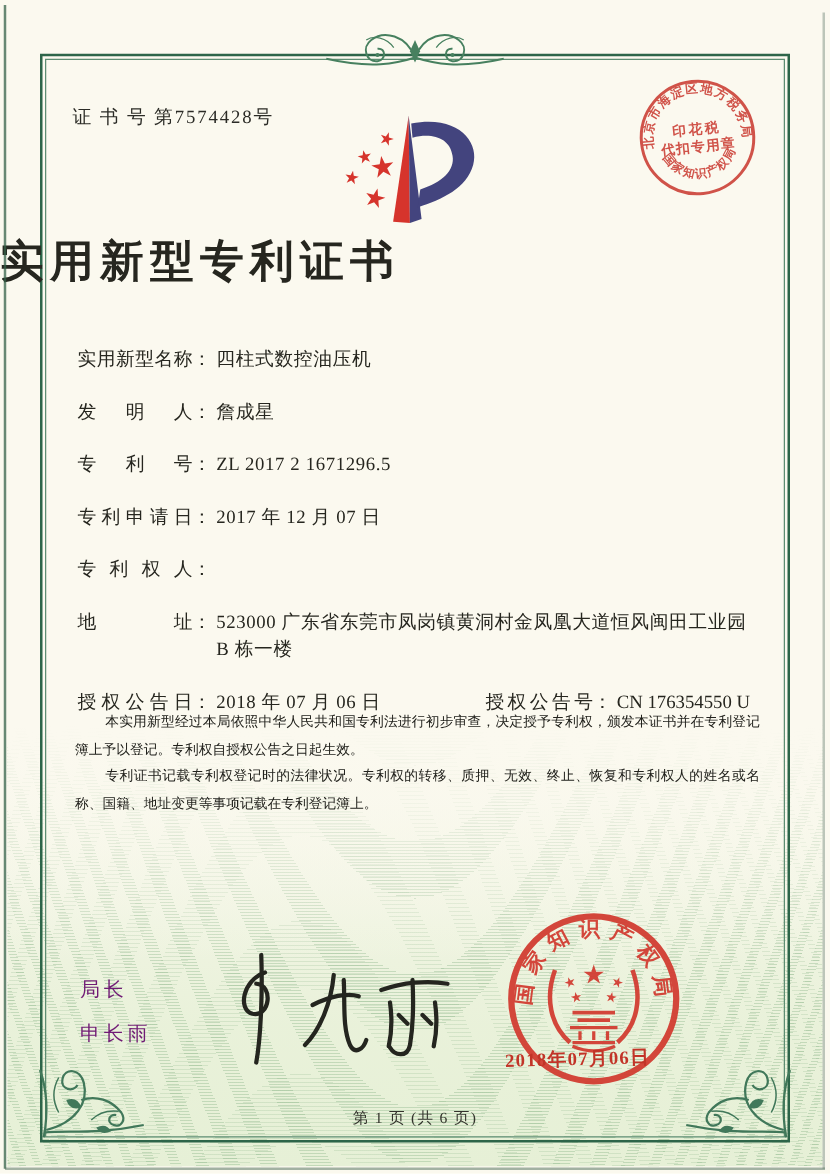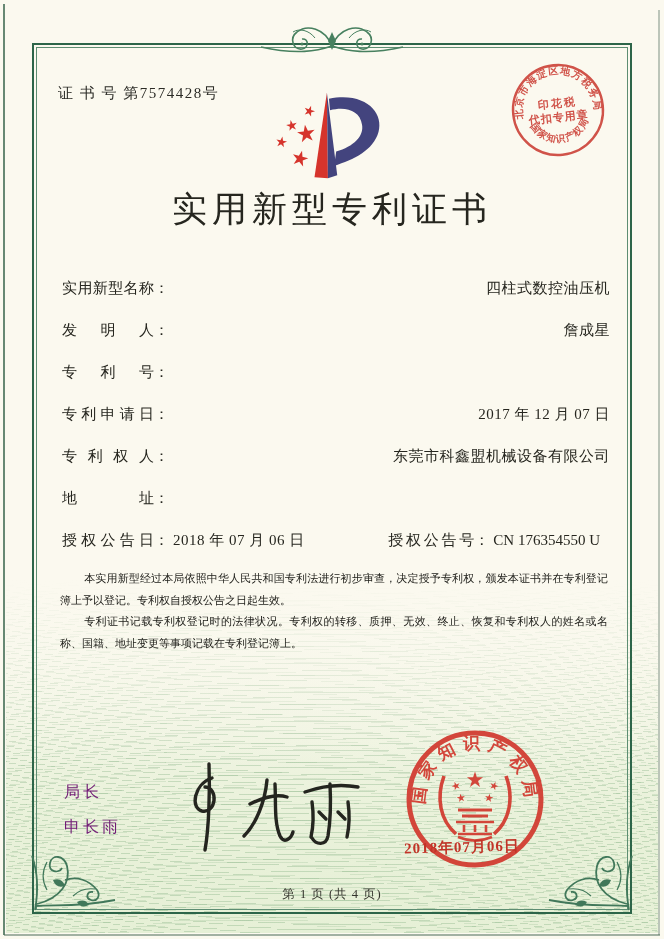--- a/index.html
+++ b/index.html
@@ -26,28 +26,28 @@
 
   .ornament{position:absolute;z-index:2;}
   #top-orn{left:0;right:0;margin:0 auto;top:20px;}
   #corner-l{left:27px;top:818px;}
   #corner-r{right:27px;top:818px;transform:scaleX(-1);}
 
   .cert-no{position:absolute;left:58px;top:84px;font-size:15px;letter-spacing:1.5px;color:#2b2b26;z-index:3;}
 
   .logo{position:absolute;left:268px;top:84px;z-index:3;}
 
-  .title{position:absolute;left:0;right:0;top:186px;text-align:center;font-size:35px;font-weight:400;
+  .title{position:absolute;left:0;right:0;top:186px;text-align:left;font-size:35px;font-weight:700;
     letter-spacing:5px;color:#26261f;z-index:3;}
 
   .fields{position:absolute;left:62px;top:277px;width:548px;z-index:3;color:#26261f;}
   .frow{display:flex;align-items:flex-start;font-size:15px;line-height:22px;margin-bottom:20px;}
   .js-justify{display:inline-flex;justify-content:space-between;width:92px;flex:none;}
   .colon{flex:none;margin-right:4px;}
-  .fvalue{flex:1 1 auto;letter-spacing:.5px;text-align:right;}
+  .fvalue{flex:1 1 auto;letter-spacing:.5px;}
   .grant{display:flex;margin-left:auto;margin-right:10px;}
   .grant .js-justify{width:86px;}
 
   .body-text{position:absolute;left:60px;right:56px;top:568px;z-index:3;color:#21211c;
     font-size:11px;line-height:21.6px;text-align:justify;}
   .body-text p{margin:0;text-indent:2.2em;}
 
   .signer{position:absolute;left:64px;top:782px;z-index:3;color:#701a75;
     font-family:"Liberation Sans","DejaVu Sans",sans-serif;font-size:16px;letter-spacing:3px;}
   .signer .line{margin-bottom:14px;}
@@ -174,48 +174,49 @@
         <span class="colon">：</span>
         <span class="fvalue">詹成星</span>
     </div>
     <div class="frow">
       <span class="js-justify">
           <span>专</span>
           <span>利</span>
           <span>号</span>
         </span>
         <span class="colon">：</span>
+        <span class="fvalue">ZL 2017 2 1671296.5</span>
     </div>
     <div class="frow">
       <span class="js-justify">
           <span>专</span>
           <span>利</span>
           <span>申</span>
           <span>请</span>
           <span>日</span>
         </span>
         <span class="colon">：</span>
         <span class="fvalue">2017 年 12 月 07 日</span>
     </div>
     <div class="frow">
       <span class="js-justify">
           <span>专</span>
           <span>利</span>
           <span>权</span>
           <span>人</span>
         </span>
         <span class="colon">：</span>
-        <span class="fvalue">东莞市科鑫盟机械设备有限公司</span>
     </div>
     <div class="frow">
       <span class="js-justify">
           <span>地</span>
           <span>址</span>
         </span>
         <span class="colon">：</span>
+        <span class="fvalue">523000 广东省东莞市凤岗镇黄洞村金凤凰大道恒风闽田工业园 B 栋一楼</span>
     </div>
     <div class="frow">
       <span class="js-justify">
           <span>授</span>
           <span>权</span>
           <span>公</span>
           <span>告</span>
           <span>日</span>
         </span>
         <span class="colon">：</span>
@@ -279,18 +280,18 @@
       <path d="M56,98 h38" fill="none" stroke-width="2.6"></path>
       <path d="M64,101 v7 M75,101 v7 M86,101 v7" fill="none" stroke-width="2.6"></path>
       <path d="M58,110 h34" fill="none" stroke-width="2.6"></path>
       <path d="M44,52 C36,74 40,96 56,110" fill="none" stroke-width="3.6"></path>
       <path d="M106,52 C114,74 110,96 94,110" fill="none" stroke-width="3.6"></path>
       <path d="M58,113 C70,118 80,118 92,113" fill="none" stroke-width="2.8"></path>
     </g>
   </svg>
   <div class="seal-date">2018年07月06日</div>
 
-  <div class="footer">第 1 页 (共 4 页)</div>
+  <div class="footer">第 1 页 (共 6 页)</div>
 
   <div class="edge-left"></div>
   <div class="edge-right"></div>
   <div class="edge-bottom"></div>
 </div>
 
 </body></html>

